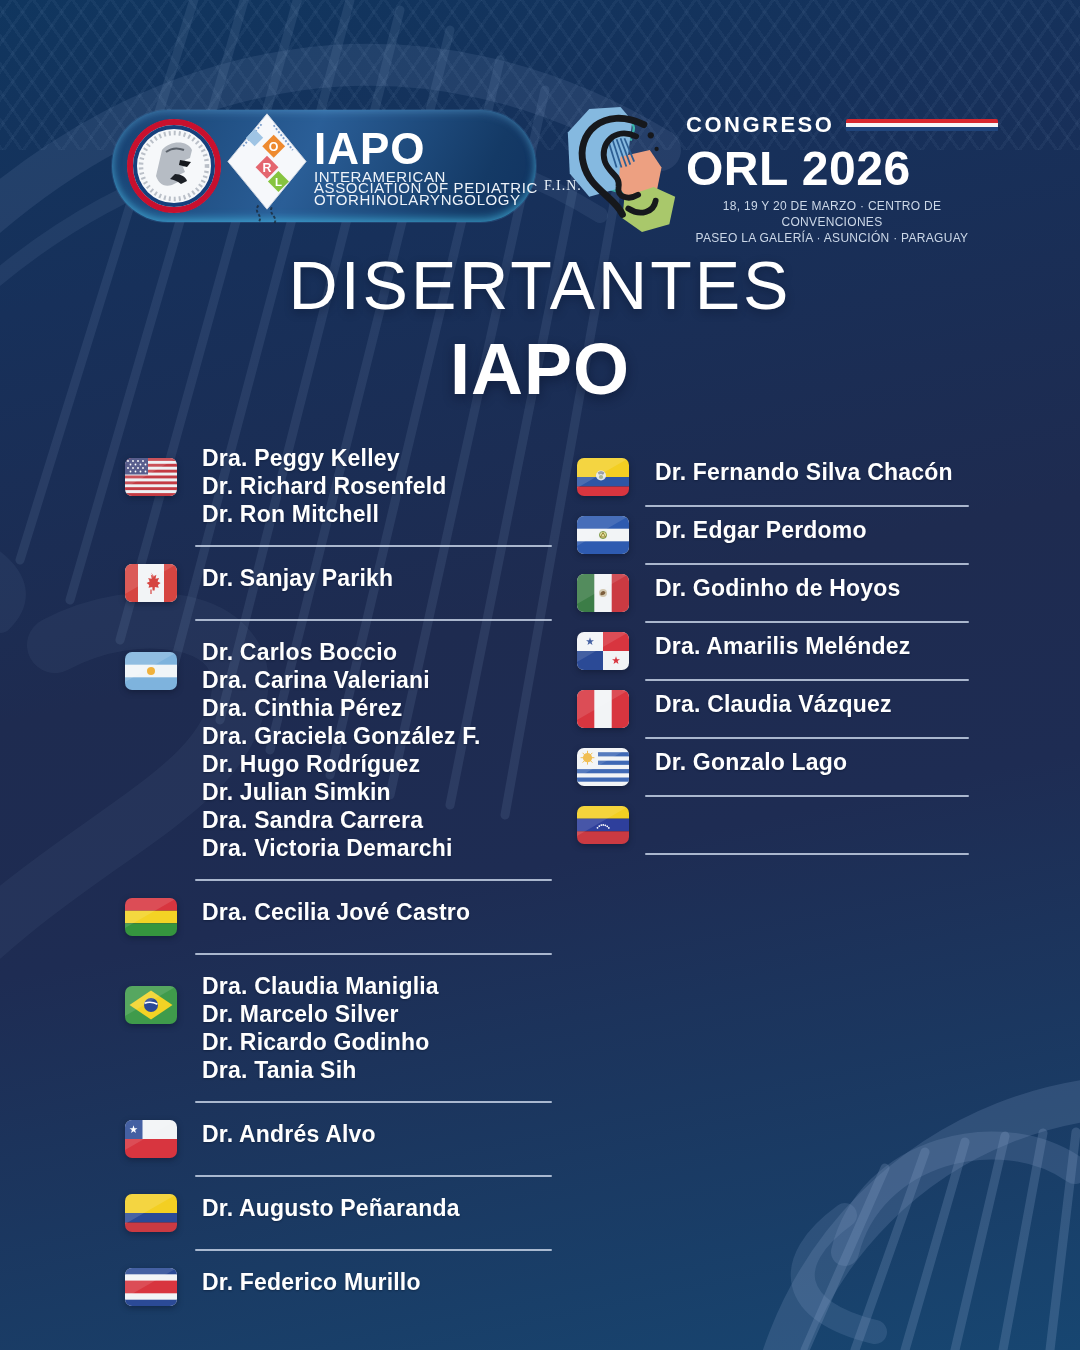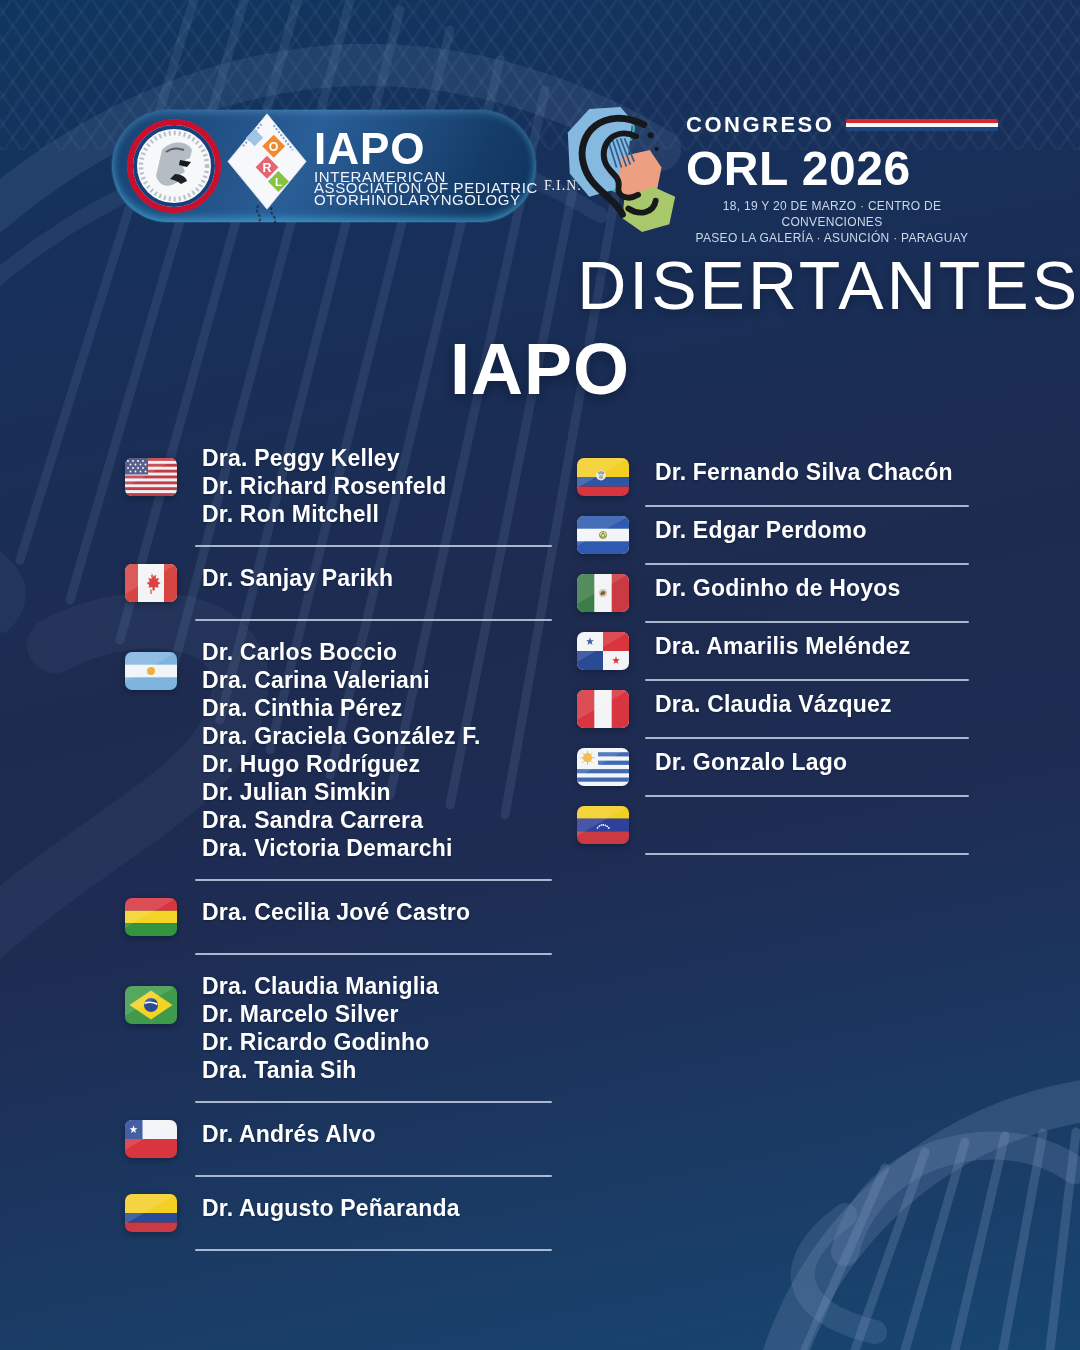--- a/index.html
+++ b/index.html
@@ -35,21 +35,21 @@
   .congress-text{margin-left:4px;padding-top:20px;width:300px;}
   .congress-row{display:flex;align-items:center;gap:12px;}
   .kicker{font-size:22px;letter-spacing:2.5px;font-weight:600;color:#fff;}
   .tricolor{width:152px;height:13px;border-radius:2px;overflow:hidden;display:flex;flex-direction:column;flex:none;}
   .tricolor i{display:block;height:4.34px;}
   .tricolor .r{background:#d7282f;} .tricolor .w{background:#f5f7f9;} .tricolor .b{background:#20457c;}
   .congress-title{font-size:48px;font-weight:800;letter-spacing:.5px;line-height:58px;color:#fff;margin-top:2px;}
   .congress-line{font-size:12px;color:#ccd8e8;letter-spacing:.3px;line-height:16px;font-weight:500;text-align:center;width:292px;}
   
   .main-title{position:absolute;left:0;top:246px;width:1080px;text-align:center;}
-  .t1{font-size:68px;font-weight:200;letter-spacing:3px;color:#fff;text-shadow:0 3px 10px rgba(5,12,30,.35);text-align:right;}
+  .t1{font-size:68px;font-weight:200;letter-spacing:3px;color:#fff;text-shadow:0 3px 10px rgba(5,12,30,.35);}
   .t2{font-size:72px;font-weight:800;letter-spacing:1px;color:#fff;margin-top:4px;text-shadow:0 4px 12px rgba(5,12,30,.45);}
   
   .col{position:absolute;display:flex;flex-direction:column;}
   .col-left{left:112px;top:427px;width:452px;}
   .col-right{left:565px;top:449px;width:412px;}
   .entry{display:flex;align-items:flex-start;padding:17px 0;}
   .col-right .entry{padding:9px 0;}
   .entry.top{align-items:flex-start;}
   .entry.top .flag{margin-top:14px;}
   .flag{flex:none;margin-left:13px;width:52px;height:38px;}
@@ -380,20 +380,41 @@
           <path d="M0 0h52L0 30z" fill="#fff" opacity=".14"></path>
             </g>
           </svg>
       </span>
       <div class="names">
           <div class="name">Dr. Augusto Peñaranda</div>
         </div>
     </div>
     <div class="rule"></div>
 
+    <div class="entry">
+      <span class="flag">
+        <svg viewBox="0 0 52 38">
+            <defs>
+              <clipPath id="cpcr">
+                <rect width="52" height="38" rx="7"></rect>
+              </clipPath>
+            </defs>
+            <g clip-path="url(#cpcr)">
+          <rect width="52" height="38" fill="#f2f4f6"></rect>
+          <rect width="52" height="6.3" fill="#2b4a96"></rect>
+              <rect y="12.6" width="52" height="12.7" fill="#d8353f"></rect>
+              <rect y="31.7" width="52" height="6.3" fill="#2b4a96"></rect>
+          <path d="M0 0h52L0 30z" fill="#fff" opacity=".12"></path>
+            </g>
+          </svg>
+      </span>
+      <div class="names">
+          <div class="name">Dr. Federico Murillo</div>
+        </div>
+    </div>
 
   </section>
 
   <section class="col col-right">
 
     <div class="entry">
       <span class="flag">
         <svg viewBox="0 0 52 38">
             <defs>
               <clipPath id="cpec">

